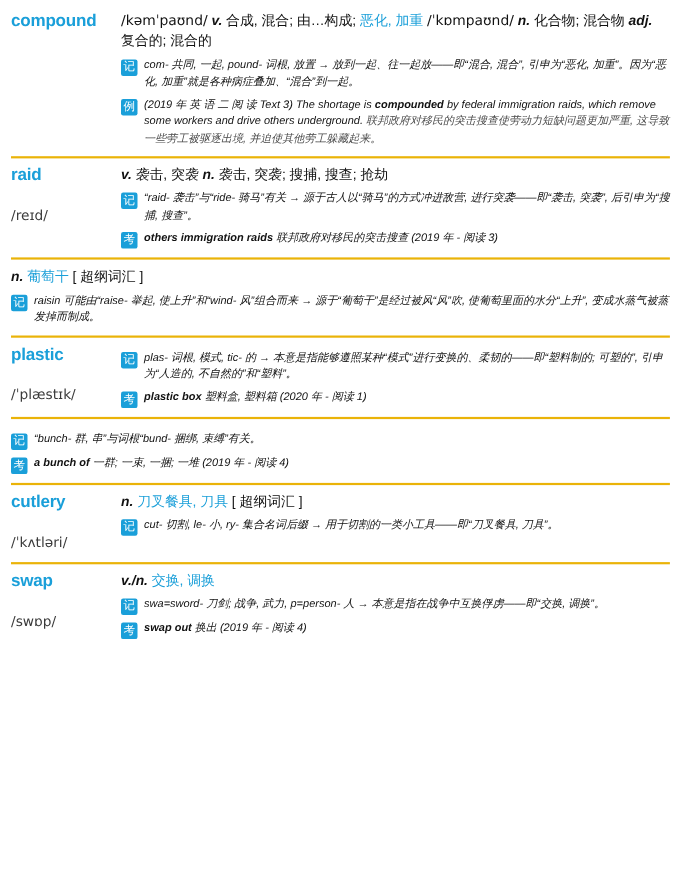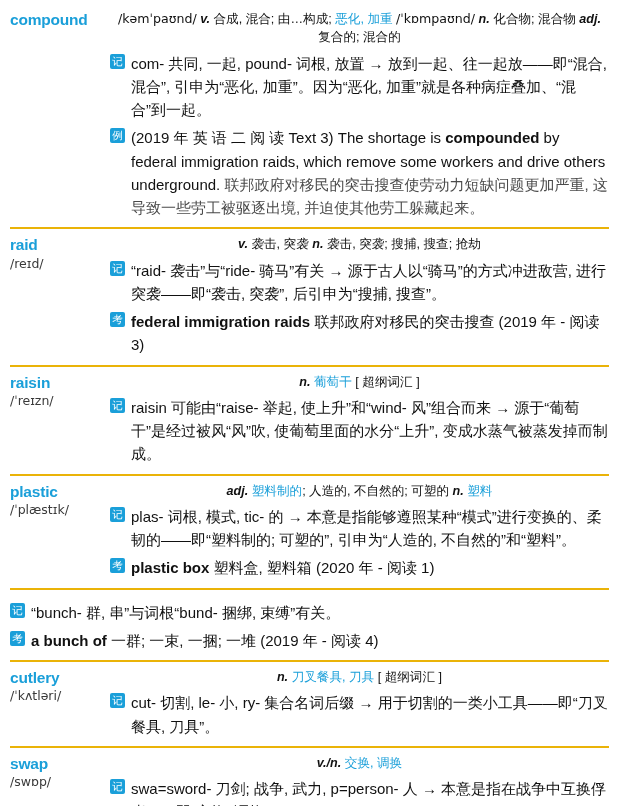--- a/index.html
+++ b/index.html
@@ -37,32 +37,31 @@
     color: #1a9fd9;
     font-weight: bold;
     font-size: 15.5px;
     line-height: 1.25;
     letter-spacing: -0.2px;
   }
   .phonetic {
     color: #3a3a3a;
     font-size: 12.5px;
     line-height: 1.5;
-    margin-top: 0;
+    margin-top: 18px;
     font-family: "DejaVu Sans", sans-serif;
   }
   .body-col {
     flex: 1 1 auto;
     min-width: 0;
   }
   .defline {
     font-size: 12.6px;
     line-height: 1.45;
     color: #111;
-    text-align: center;
   }
   .defline .pos {
     font-style: italic;
     font-weight: bold;
   }
   .defline .blue {
     color: #1a9fd9;
   }
   .defline .ph {
     font-family: "DejaVu Sans", sans-serif;
@@ -83,24 +82,25 @@
     font-size: 10.5px;
     line-height: 15px;
     text-align: center;
     margin-right: 6px;
     margin-top: 2px;
     font-family: "DejaVu Sans", sans-serif;
     user-select: none;
   }
   .note-text {
     flex: 1 1 auto;
-    font-size: 15px;
+    font-size: 10px;
     line-height: 1.55;
     color: #111;
     min-width: 0;
+    font-style: italic;
   }
   .note-text .en {
     font-family: "Liberation Sans", sans-serif;
   }
   .note-text b {
     font-weight: bold;
   }
   .note-text .gray {
     color: #4a4a4a;
   }
@@ -132,44 +132,39 @@
           <div class="phonetic">/reɪd/</div>
         </div>
         <div class="body-col">
           <div class="defline"><span class="pos">v.</span> 袭击, 突袭 <span class="pos">n.</span> 袭击, 突袭; 搜捕, 搜查; 抢劫</div>
           <div class="note-row">
             <span class="tag">记</span>
             <div class="note-text">“raid- 袭击”与“ride- 骑马”有关 → 源于古人以“骑马”的方式冲进敌营, 进行突袭——即“袭击, 突袭”, 后引申为“搜捕, 搜查”。</div>
           </div>
           <div class="note-row">
             <span class="tag">考</span>
-            <div class="note-text"><b class="en">federal immigration raids</b> 联邦政府对移民的突击搜查 (2019 年 - 阅读 3)</div>
-          </div>
-        </div>
-      </div>
-      <div class="entry">
-        <div class="headword-col">
-          <div class="headword">raisin</div>
-          <div class="phonetic">/ˈreɪzn/</div>
-        </div>
+            <div class="note-text"><b class="en">others immigration raids</b> 联邦政府对移民的突击搜查 (2019 年 - 阅读 3)</div>
+          </div>
+        </div>
+      </div>
+      <div class="entry">
         <div class="body-col">
           <div class="defline"><span class="pos">n.</span> <span class="blue">葡萄干</span> [ 超纲词汇 ]</div>
           <div class="note-row">
             <span class="tag">记</span>
             <div class="note-text">raisin 可能由“raise- 举起, 使上升”和“wind- 风”组合而来 → 源于“葡萄干”是经过被风“风”吹, 使葡萄里面的水分“上升”, 变成水蒸气被蒸发掉而制成。</div>
           </div>
         </div>
       </div>
       <div class="entry">
         <div class="headword-col">
           <div class="headword">plastic</div>
           <div class="phonetic">/ˈplæstɪk/</div>
         </div>
         <div class="body-col">
-          <div class="defline"><span class="pos">adj.</span> <span class="blue">塑料制的</span>; 人造的, 不自然的; 可塑的 <span class="pos">n.</span> <span class="blue">塑料</span></div>
           <div class="note-row">
             <span class="tag">记</span>
             <div class="note-text">plas- 词根, 模式, tic- 的 → 本意是指能够遵照某种“模式”进行变换的、柔韧的——即“塑料制的; 可塑的”, 引申为“人造的, 不自然的”和“塑料”。</div>
           </div>
           <div class="note-row">
             <span class="tag">考</span>
             <div class="note-text"><b class="en">plastic box</b> 塑料盒, 塑料箱 (2020 年 - 阅读 1)</div>
           </div>
         </div>
       </div>

